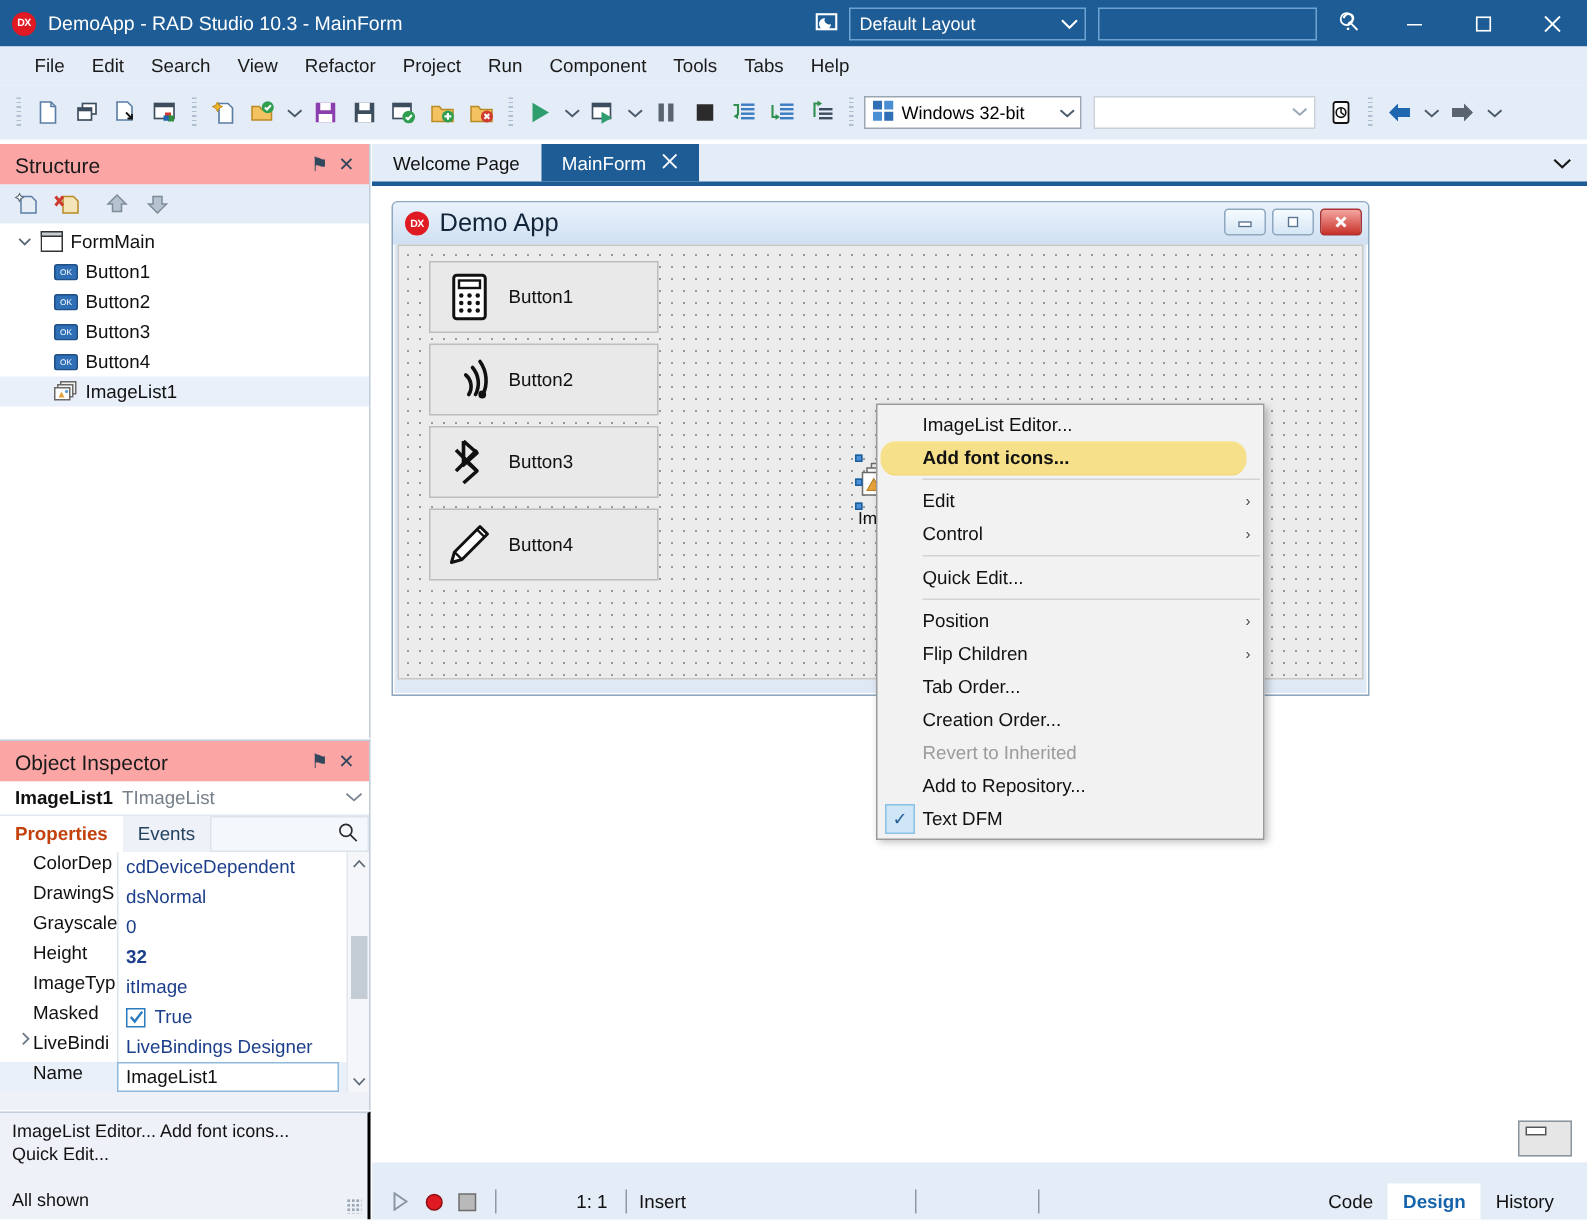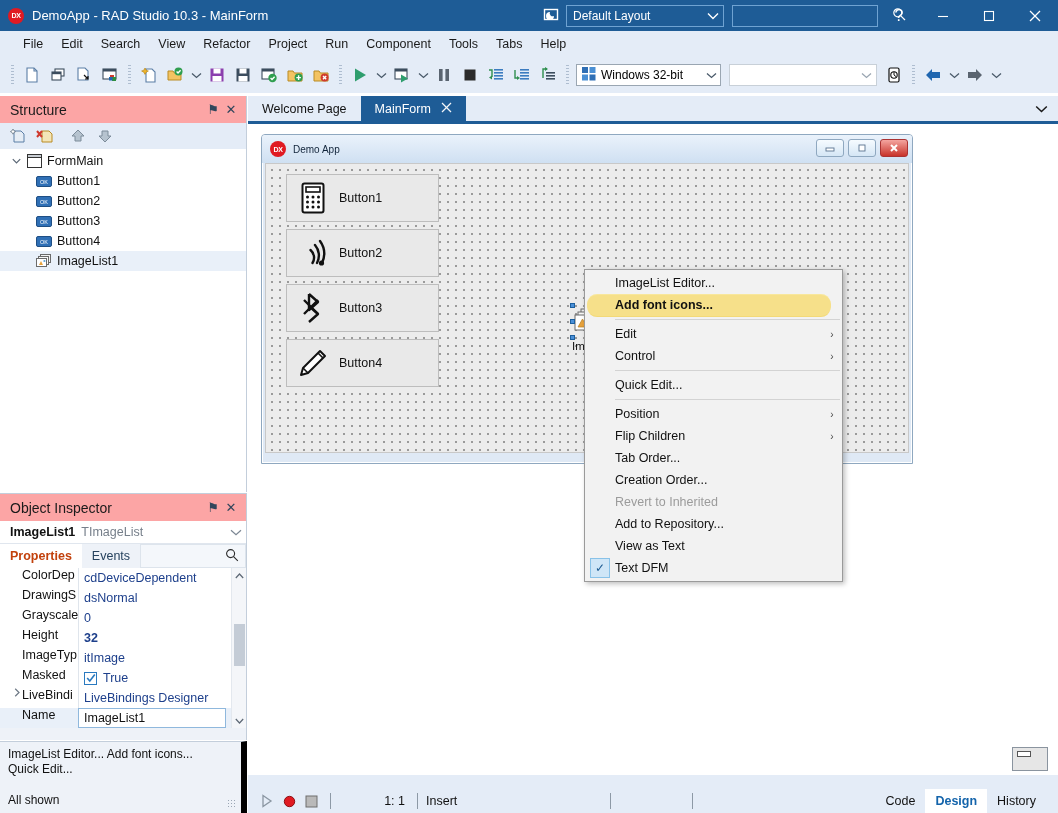--- a/index.html
+++ b/index.html
@@ -140,21 +140,21 @@
      display: inline-flex; align-items: center; justify-content: center; margin-right: 6px; flex: none; }
   .oi-scroll { position: absolute; right: 0; top: 0; width: 15px; height: 160px; background: #f4f6f9;
      border-left: 1px solid #e3e8ee; }
   .oi-scroll .arrow { height: 15px; display: flex; align-items: center; justify-content: center;
      color: #5d6875; font-size: 9px; }
   .oi-scroll .thumb { position: absolute; left: 2px; top: 56px; width: 11px; height: 42px; background: #c4ccd6; }
 
   
   .lhint {
     position: absolute; left: 0; top: 741px; width: 247px; height: 72px;
-    background: #eef2f8; border-right: 6px solid #000000; border-top: 1px solid #c3cedb;
+    background: #eef2f8; border-right: 2px solid #000000; border-top: 1px solid #c3cedb;
     padding: 5px 8px; font-size: 12px; color: #111;
   }
   .lhint .l { line-height: 15px; }
   .lhint .allshown { position: absolute; left: 8px; bottom: 6px; }
   .lhint .grip { position: absolute; right: 4px; bottom: 4px; width: 10px; height: 10px;
     background-image: radial-gradient(#9aa6b4 40%, transparent 41%);
     background-size: 3px 3px; }
 
   
   .doctabs {
@@ -182,21 +182,21 @@
     height: 28px; display: flex; align-items: center; padding-left: 8px;
     background: linear-gradient(to bottom,#eaf2fb 0%, #cfe0f2 100%);
     border-radius: 3px 3px 0 0;
     position: relative;
   }
   .formcap .dxlogo {
     width: 16px; height: 16px; border-radius: 50%; background: #e01a22; color:#fff;
     font-size: 7px; font-weight: bold; letter-spacing:-0.4px;
     display: flex; align-items: center; justify-content: center;
   }
-  .formcap .ftitle { margin-left: 7px; font-size: 10px; color: #11243a; }
+  .formcap .ftitle { margin-left: 7px; font-size: 17px; color: #11243a; }
   .formbtns { position: absolute; right: 4px; top: 4px; display: flex; gap: 4px; }
   .fbtn { width: 28px; height: 18px; border: 1px solid #8fa8c0; border-radius: 3px;
     background: linear-gradient(to bottom,#f6fbff,#d5e6f5);
     display: flex; align-items: center; justify-content: center; }
   .fbtn.close { border-color: #a33; background: linear-gradient(to bottom,#f4a5a0,#c8332a); }
   .fclient {
     position: absolute; left: 3px; top: 28px; right: 3px; bottom: 10px;
     background-color: #ececec;
     background-image: radial-gradient(#9a9a9a 0.8px, transparent 0.9px);
     background-size: 8px 8px; background-position: 2px 2px;
@@ -924,25 +924,20 @@
     <div class="cmi disabled">
       <span class="gutter"></span>
       <span class="cmlabel">Revert to Inherited</span>
       <span class="arrow"></span>
     </div>
     <div class="cmi">
       <span class="gutter"></span>
       <span class="cmlabel">Add to Repository...</span>
       <span class="arrow"></span>
     </div>
-    <div class="cmi">
-      <span class="gutter"></span>
-      <span class="cmlabel">View as Text</span>
-      <span class="arrow"></span>
-    </div>
     <div class="cmi checked">
       <span class="gutter" style="color:#1f5d93;font-size:12px">✓</span>
       <span class="cmlabel" style="margin-left:5px">Text DFM</span>
       <span class="arrow"></span>
     </div>
   </div>
 
   <div class="estatus">
     <div class="sicon" style="margin-left:8px">
       <svg width="12" height="14" viewBox="0 0 12 14">

